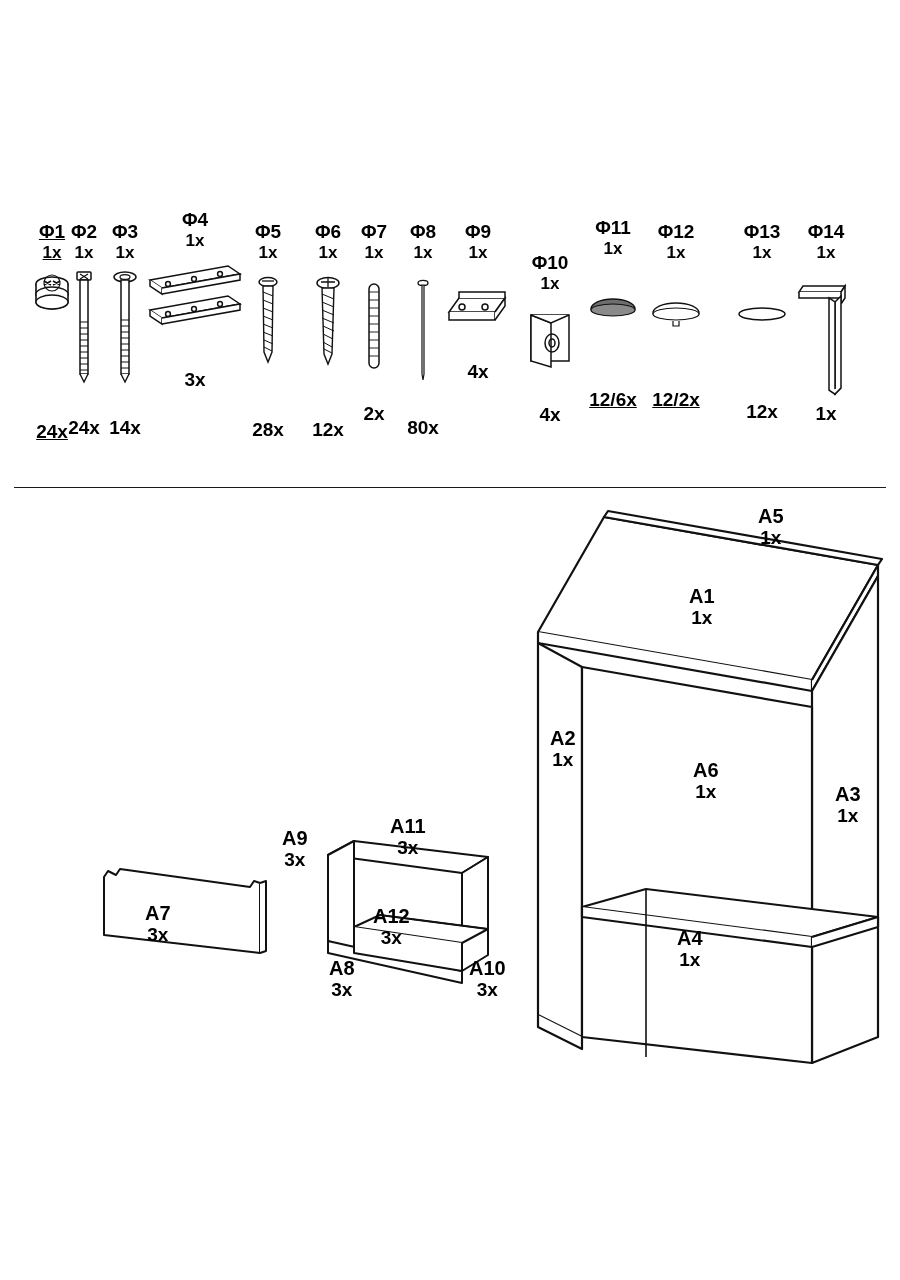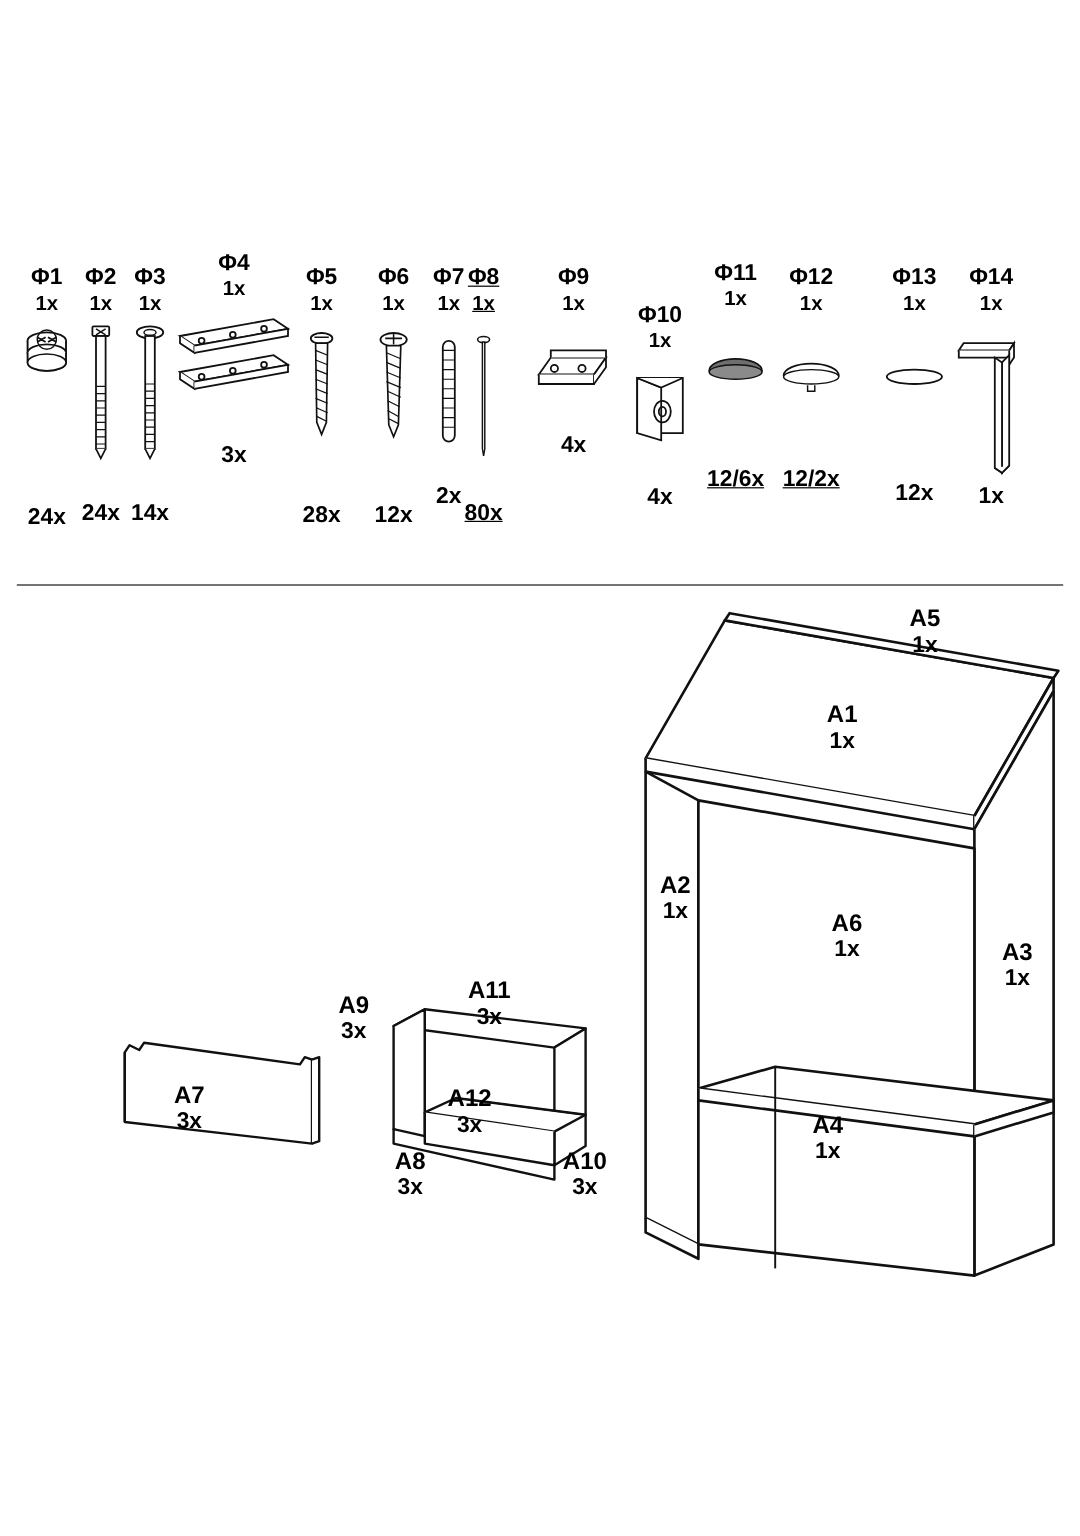--- a/index.html
+++ b/index.html
@@ -47,21 +47,21 @@
   svg { display: block; }
   .hw-item { position: absolute; }
 </style>
 </head>
 <body>
 
 <div id="page">
 
   <div class="abs" style="left:0;top:0;width:900px;height:487px;">
 
-    <div class="hw-item" style="left:8px;top:222px;width:62px;">
+    <div class="hw-item" style="left:21px;top:222px;width:62px;text-decoration:underline;">
       <div class="lbl code">Φ1</div>
       <div class="lbl qty" style="margin-top:2px;">1x</div>
       <div style="height:90px;display:flex;align-items:flex-start;justify-content:center;margin-top:10px;">
         <svg width="44" height="46" viewBox="0 0 44 46">
           <ellipse cx="22" cy="12" rx="16" ry="7" fill="#fff" stroke="#111" stroke-width="1.6"></ellipse>
           <path d="M6 12 L6 22 A16 7 0 0 0 38 22 L38 12" fill="#fff" stroke="#111" stroke-width="1.6"></path>
           <ellipse cx="22" cy="22" rx="16" ry="7" fill="#fff" stroke="#111" stroke-width="1.4"></ellipse>
           <path d="M6 22 L6 30 A16 7 0 0 0 38 30 L38 22" fill="#fff" stroke="#111" stroke-width="1.6"></path>
           <ellipse cx="22" cy="30" rx="16" ry="7" fill="#fff" stroke="#111" stroke-width="1.4"></ellipse>
           <path d="M14 9 l7 4 m0 -4 l-7 4 M23 9 l7 4 m0 -4 l-7 4" stroke="#111" stroke-width="1.5" fill="none"></path>
@@ -159,21 +159,21 @@
       <div class="lbl qty" style="margin-top:2px;">1x</div>
       <div style="height:120px;display:flex;align-items:flex-start;justify-content:center;margin-top:16px;">
         <svg width="20" height="96" viewBox="0 0 20 96">
           <rect x="5" y="6" width="10" height="84" rx="5" fill="#fff" stroke="#111" stroke-width="1.5"></rect>
           <path d="M5 14 h10 M5 22 h10 M5 30 h10 M5 38 h10 M5 46 h10 M5 54 h10 M5 62 h10 M5 70 h10 M5 78 h10" stroke="#111" stroke-width="0.9"></path>
         </svg>
       </div>
       <div class="lbl qty-b" style="margin-top:6px;">2x</div>
     </div>
 
-    <div class="hw-item" style="left:375px;top:222px;width:56px;text-decoration:underline;">
+    <div class="hw-item" style="left:395px;top:222px;width:56px;">
       <div class="lbl code">Φ8</div>
       <div class="lbl qty" style="margin-top:2px;">1x</div>
       <div style="height:120px;display:flex;align-items:flex-start;justify-content:center;margin-top:16px;">
         <svg width="16" height="110" viewBox="0 0 16 110">
           <ellipse cx="8" cy="5" rx="5" ry="2.6" fill="#fff" stroke="#111" stroke-width="1.3"></ellipse>
           <path d="M7 7 L7 96 L8 102 L9 96 L9 7 Z" fill="#fff" stroke="#111" stroke-width="1.2"></path>
         </svg>
       </div>
       <div class="lbl qty-b" style="margin-top:20px;">80x</div>
     </div>

